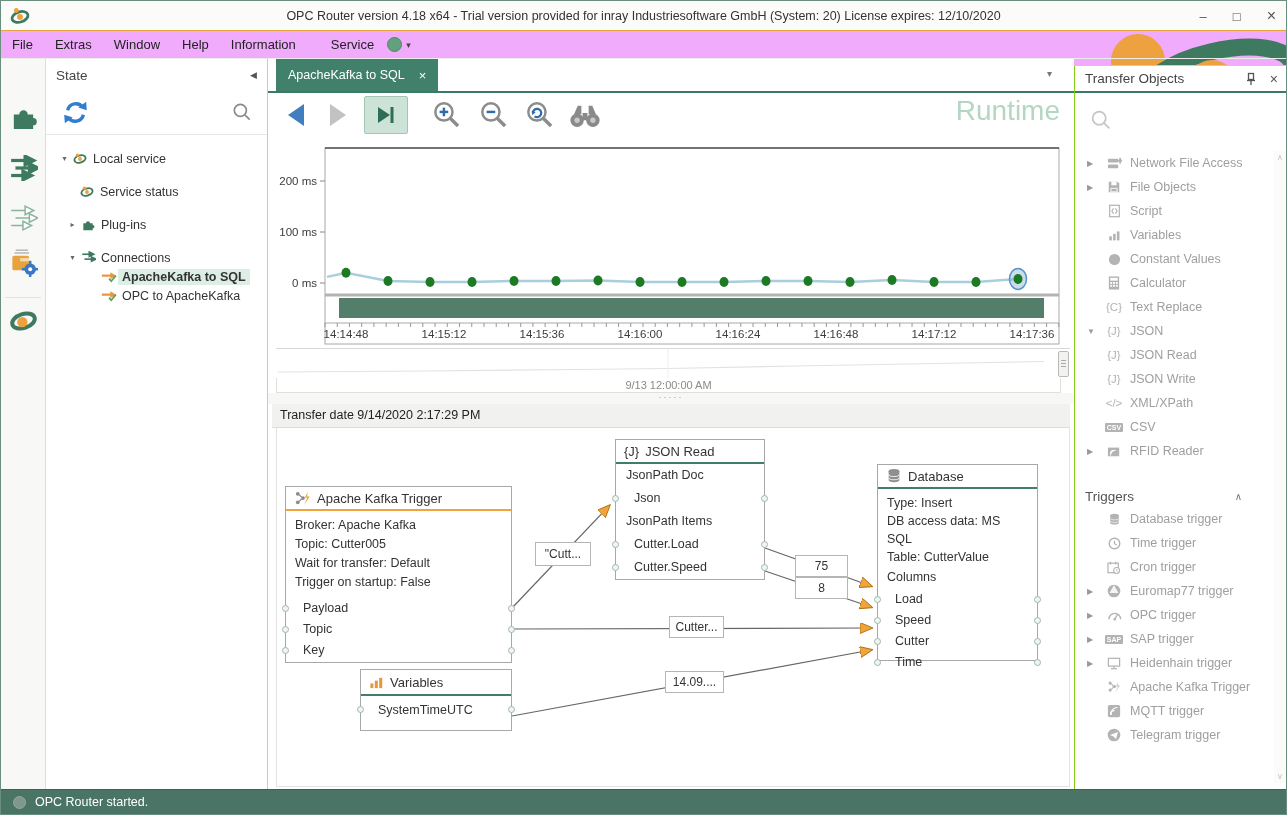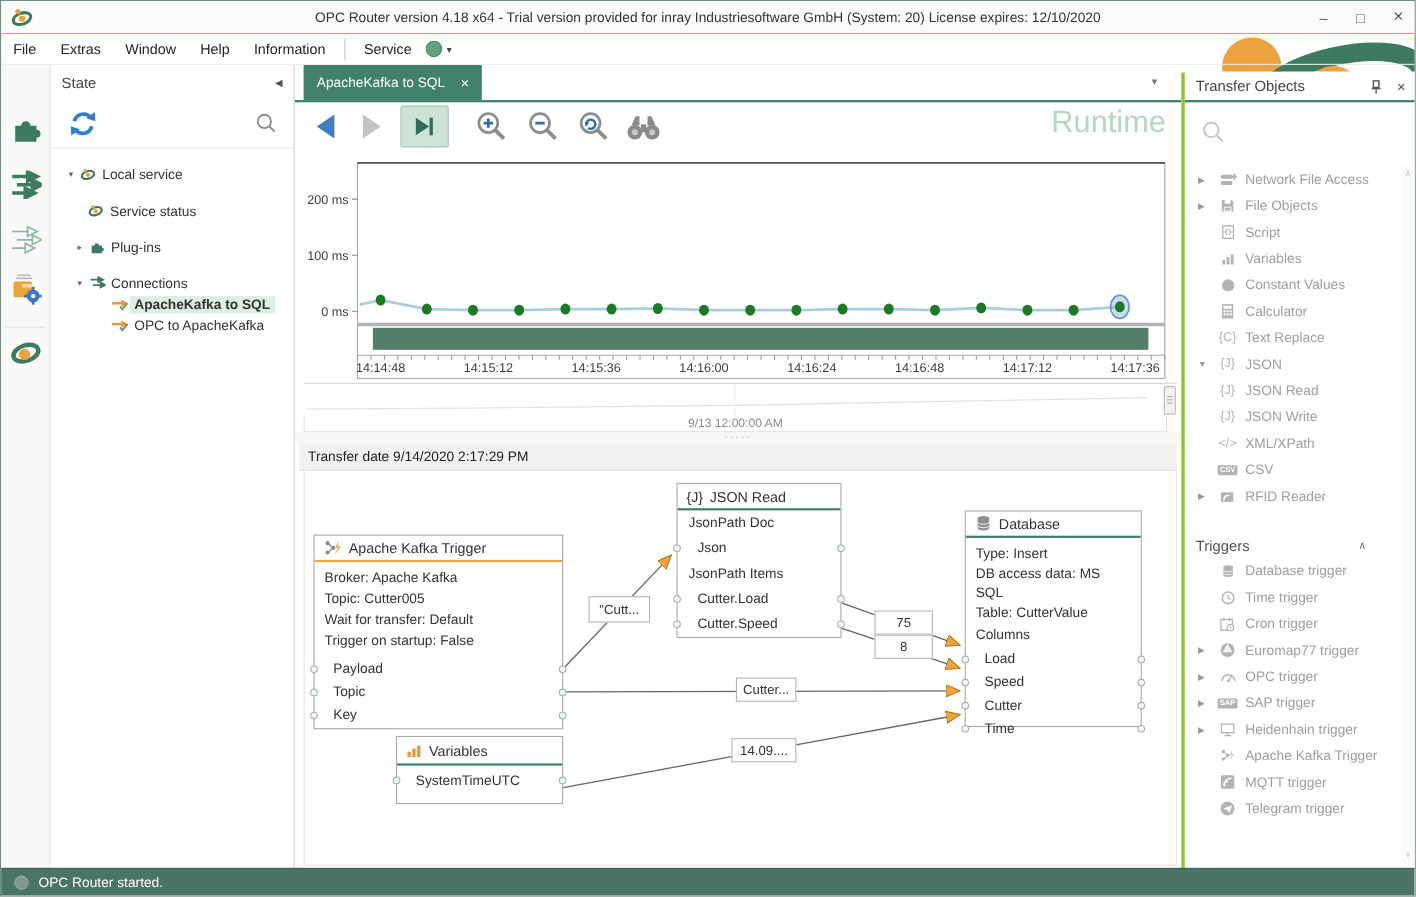--- a/index.html
+++ b/index.html
@@ -1,17 +1,17 @@
 <!DOCTYPE html>
 <html><head>
 <meta charset="utf-8">
 <style>
   html,body{margin:0;padding:0;background:#888;}
   *{box-sizing:border-box;}
-  .win{position:relative;width:1287px;height:815px;background:#ffffff;font-family:"Liberation Sans",sans-serif;overflow:hidden;border:1px solid #6b8f7e;}
+  .win{position:relative;width:1287px;height:815px;background:#f0abfc;font-family:"Liberation Sans",sans-serif;overflow:hidden;border:1px solid #6b8f7e;}
   .abs{position:absolute;}
   
   .titlebar{top:0;left:0;right:0;height:30px;background:#fbfbf9;border-bottom:1px solid #e8a33d;display:flex;align-items:center;}
   .title-text{position:absolute;left:0;right:0;text-align:center;font-size:12.5px;color:#333;}
   .appicon{margin-left:8px;z-index:2;}
   .winctl{position:absolute;right:10px;top:0;height:30px;display:flex;align-items:center;gap:26px;z-index:3;}
   .winctl span{color:#555;font-size:13px;cursor:default;}
   .logoband{top:30px;left:0;right:0;height:34px;overflow:hidden;z-index:0;}
   .biglogo{position:absolute;right:-14px;top:2px;}
   .menubar{top:30px;left:0;right:0;height:28px;display:flex;align-items:center;z-index:2;background:transparent;border-bottom:1px solid #ececea;}
@@ -64,21 +64,21 @@
   .node-body{padding:5px 9px 0 9px;line-height:19px;}
   .colrow{padding:2px 9px;line-height:19px;}
   .prow{position:relative;padding-left:17px;line-height:21px;height:21px;}
   .prow .dl,.prow .dr{position:absolute;top:7px;width:7px;height:7px;border-radius:50%;background:#f0f5f1;border:1px solid #9fb8aa;}
   .prow .dl{left:-4px;} .prow .dr{right:-4px;}
   .jrow{padding-left:10px;line-height:23px;height:23px;}
   .prow.j{line-height:23px;height:23px;padding-left:18px;}
   .prow.j .dl,.prow.j .dr{top:8px;}
   .edgelabel{position:absolute;background:#fff;border:1px solid #b5b5b3;font-size:12px;color:#333;display:flex;align-items:center;justify-content:center;}
   
-  .right{top:65px;left:1073px;width:214px;bottom:25px;background:#fff;border-left:3px solid #84cc16;}
+  .right{top:65px;left:1073px;width:214px;bottom:25px;background:#fff;border-left:1px solid #84cc16;}
   .right .ph{border-bottom:2px solid #3c7a66;height:27px;}
   .rsearch{position:absolute;top:42px;left:14px;}
   .rlist{position:absolute;top:85px;left:0;right:14px;bottom:0;overflow:hidden;}
   .orow{display:flex;align-items:center;height:24px;padding-left:12px;color:#9f9f9f;font-size:12.5px;gap:7px;}
   .orow .ocaret{width:11px;font-size:8px;color:#9a9a9a;flex:none;}
   .orow .oicon{width:18px;flex:none;display:flex;justify-content:center;align-items:center;color:#b3b3b3;font-size:11.5px;white-space:nowrap;}
   .orow.child{padding-left:30px;}
   .glyphbox{font-size:7px;font-weight:bold;color:#fff;background:#b3b3b3;padding:1px 2px;border-radius:1px;}
   .rsection{height:22px;margin-top:22px;display:flex;align-items:center;padding:0 10px;font-size:13.5px;color:#555;position:relative;}
   .rsection .chev{position:absolute;right:32px;font-size:10px;color:#777;}

